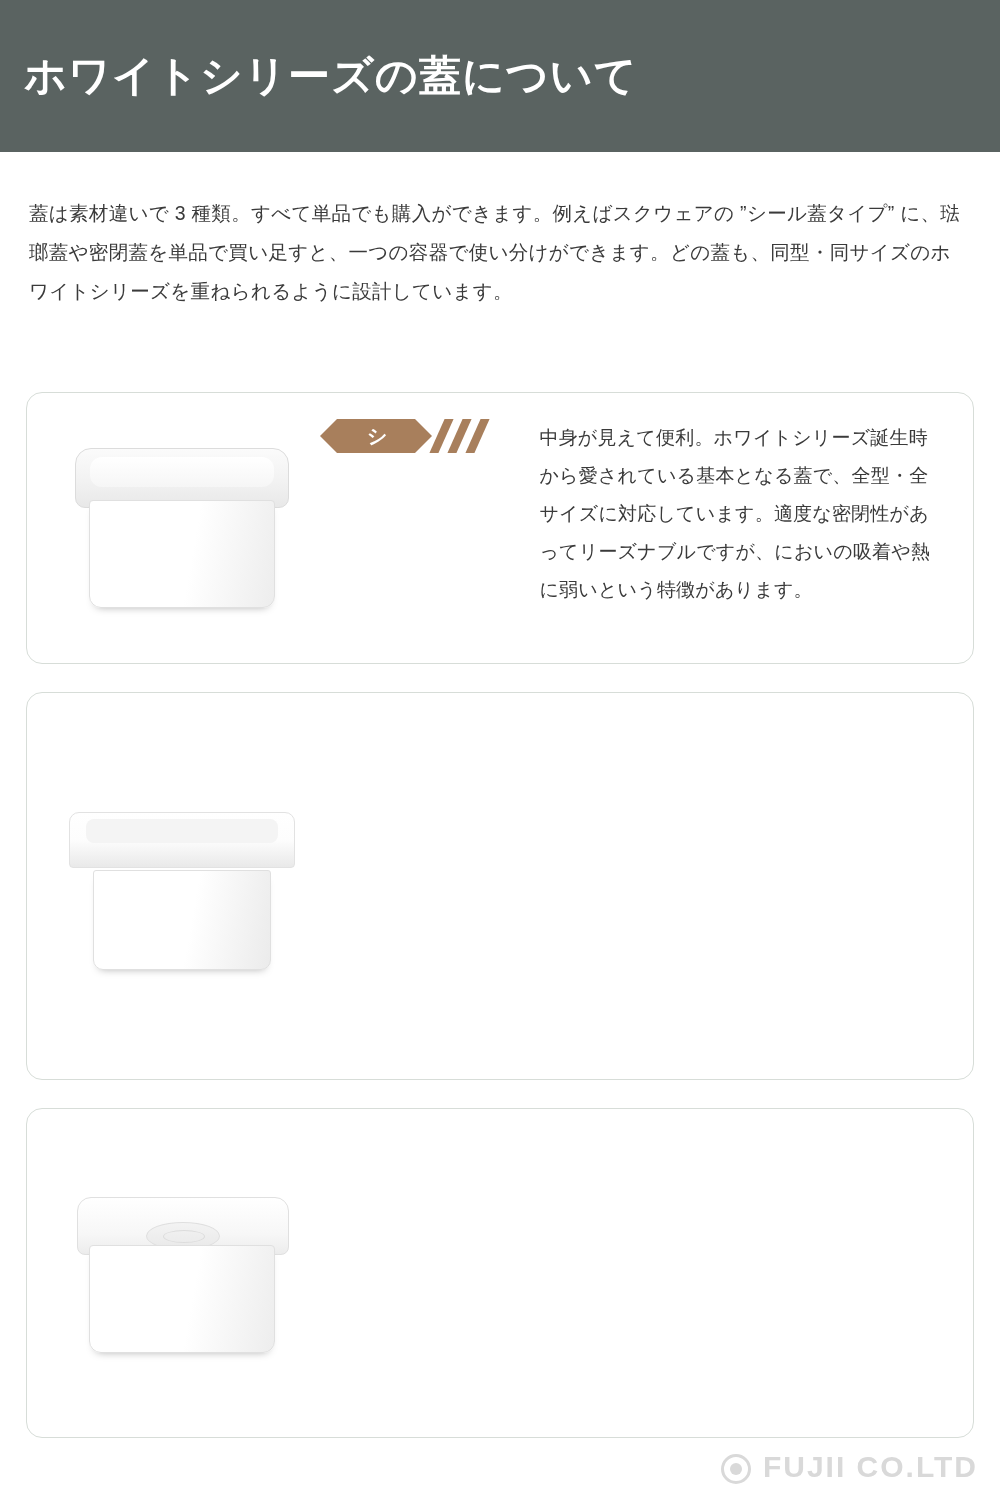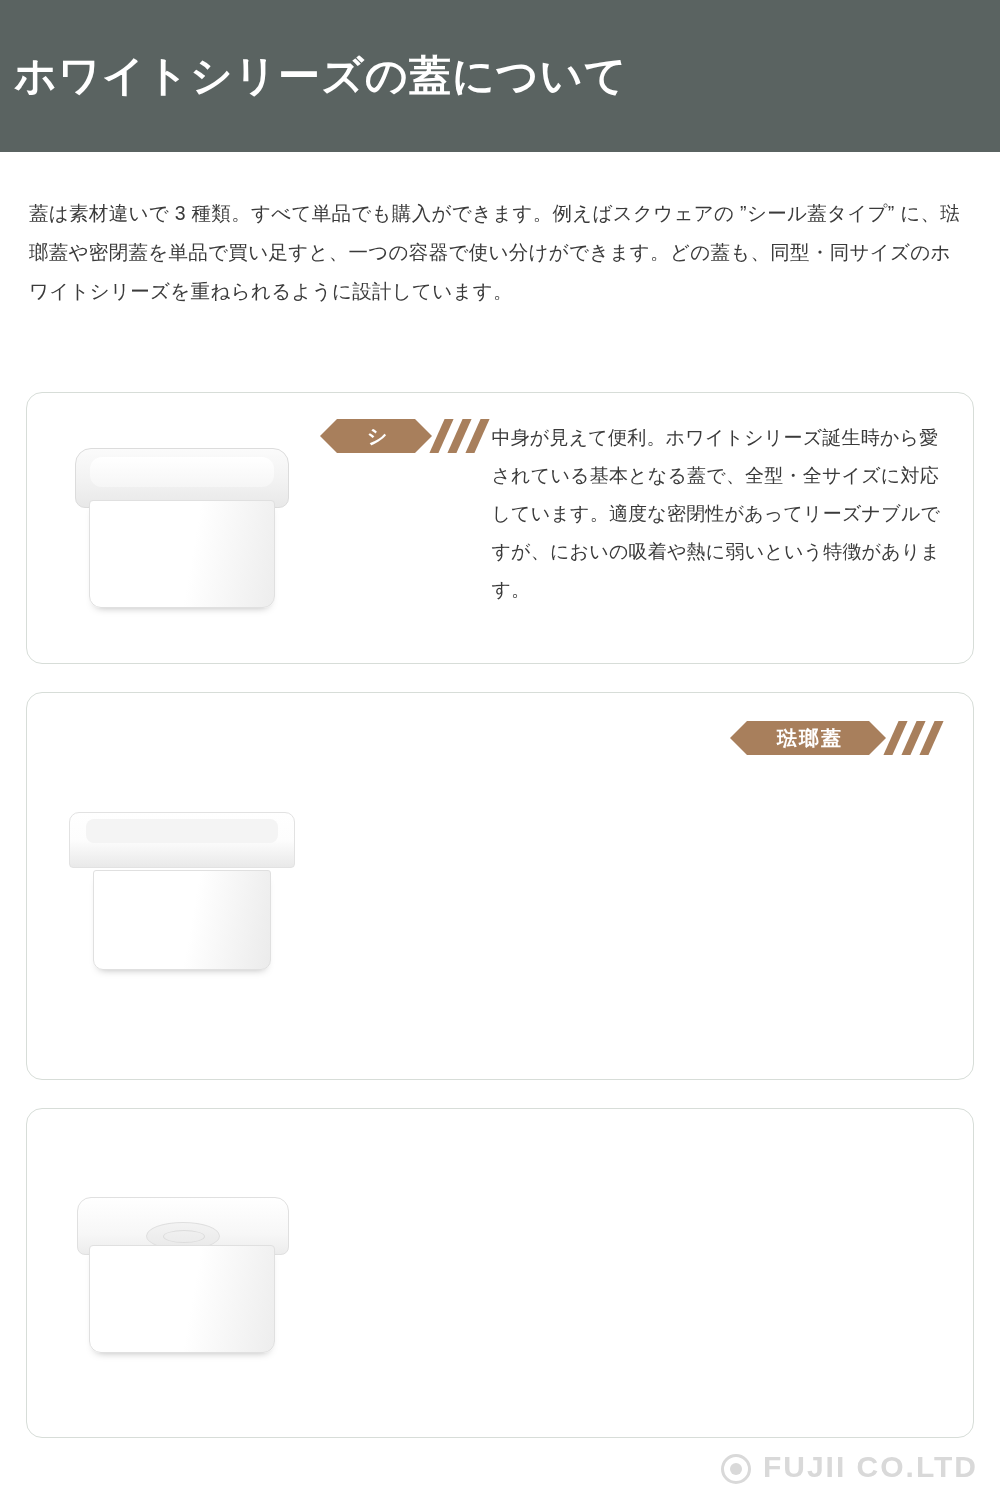--- a/index.html
+++ b/index.html
@@ -17,21 +17,21 @@
   }
 
   
   .header-bar {
     width: 100%;
     height: 152px;
     background: #5a6361;
     display: flex;
     align-items: center;
     box-sizing: border-box;
-    padding-left: 14px;
+    padding-left: 24px;
   }
   .header-title {
     color: #ffffff;
     font-size: 42px;
     font-weight: bold;
     letter-spacing: 1px;
     line-height: 1.2;
   }
 
   
@@ -138,20 +138,21 @@
   }
   .ribbon-dashes span:nth-child(1) { opacity: 1; }
   .ribbon-dashes span:nth-child(2) { opacity: 1; }
   .ribbon-dashes span:nth-child(3) { opacity: 1; }
 
   .card-text {
     font-size: 19px;
     line-height: 2.0;
     color: #3a3a3a;
     letter-spacing: 0.2px;
+    margin-left: 48px;
   }
 
   
   .container-shape {
     position: relative;
     width: 230px;
     height: 185px;
   }
   
   .seal-lid {
@@ -321,28 +322,20 @@
 
 <div class="card" id="card-2">
   <div class="card-inner">
     <div class="card-figure">
       <div class="container-shape">
         <div class="enamel-lid"></div>
         <div class="enamel-body"></div>
       </div>
     </div>
     <div class="card-body">
-      <div class="ribbon-row">
-        <div class="ribbon">琺瑯蓋</div>
-        <div class="ribbon-dashes">
-          <span></span>
-            <span></span>
-            <span></span>
-        </div>
-      </div>
     </div>
   </div>
 </div>
 
 <div class="card" id="card-3">
   <div class="card-inner">
     <div class="card-figure">
       <div class="container-shape">
         <div class="air-lid">
           <div class="air-knob"></div>

